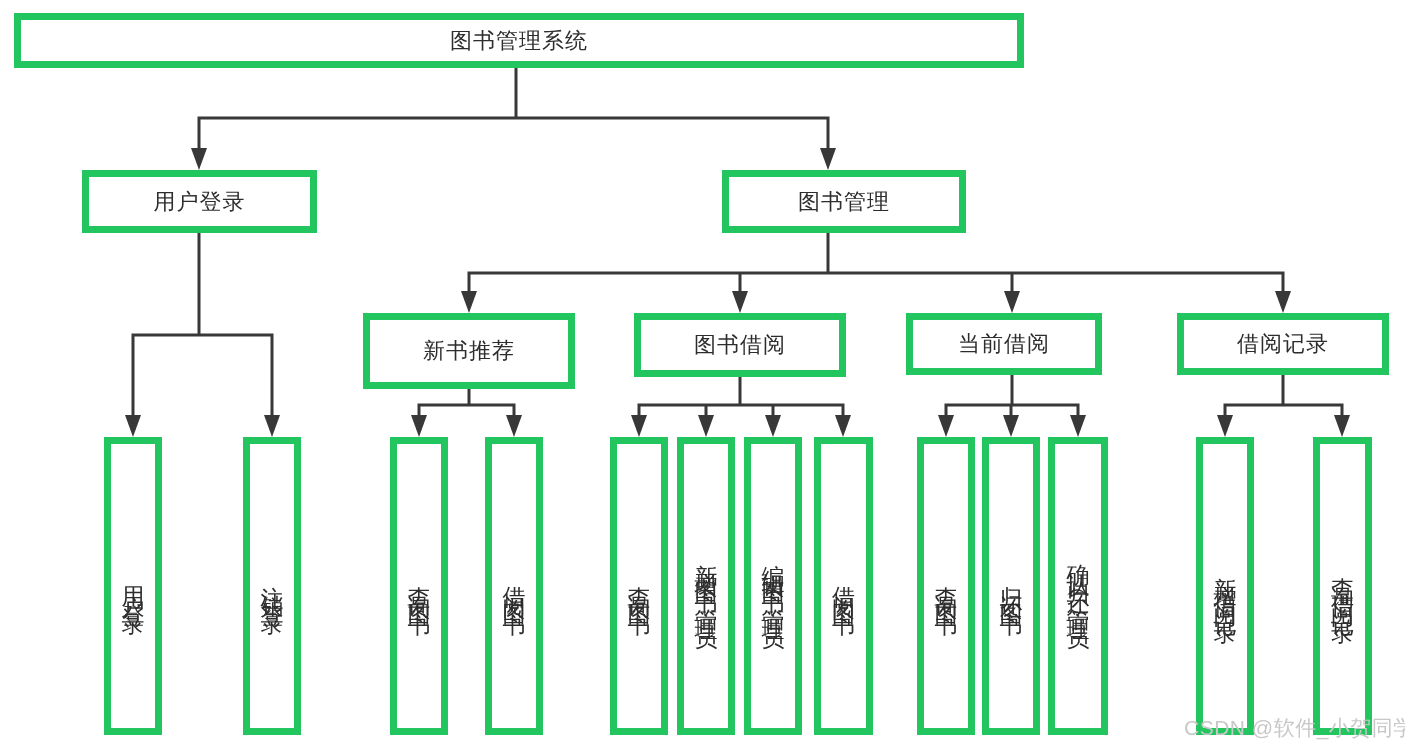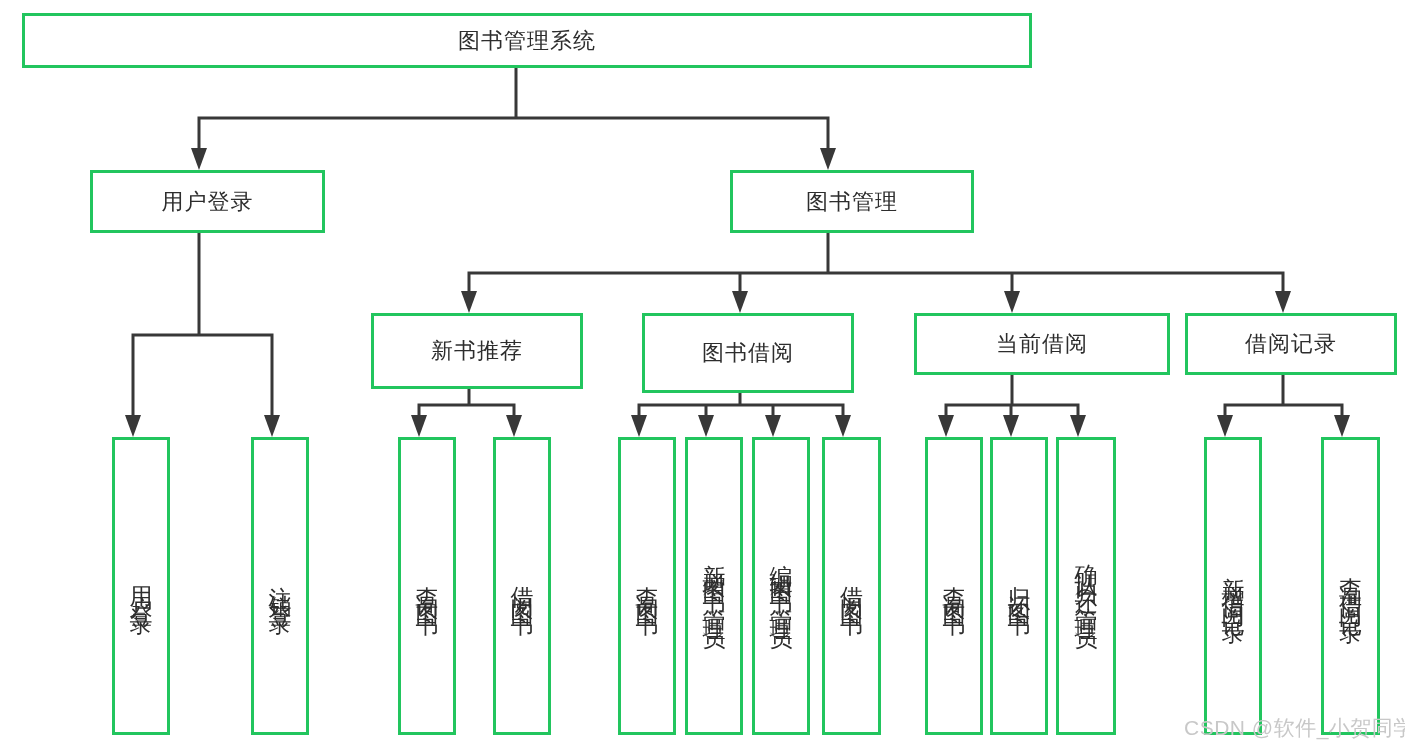--- a/index.html
+++ b/index.html
@@ -18,31 +18,30 @@
   }
   .connectors {
     position: absolute;
     left: 0;
     top: 0;
     z-index: 0;
   }
   .node {
     position: absolute;
     box-sizing: border-box;
-    border: 3px solid #22c55e;
+    border: 7px solid #22c55e;
     background: #ffffff;
     display: flex;
     align-items: center;
     justify-content: center;
     z-index: 1;
     font-size: 22px;
     letter-spacing: 1px;
     color: #2d2d2d;
     text-align: center;
-    margin-left: 8px;
   }
   .node.leaf {
     writing-mode: vertical-rl;
     text-orientation: mixed;
     font-size: 23px;
     letter-spacing: 9px;
     line-height: 1;
   }
   .watermark {
     position: absolute;
@@ -98,22 +97,22 @@
       <polygon points="1334,415 1350,415 1342,437"></polygon>
     </g>
   </svg>
 
   <div class="node" style="left:14px;top:13px;width:1010px;height:55px;">图书管理系统</div>
 
   <div class="node" style="left:82px;top:170px;width:235px;height:63px;">用户登录</div>
   <div class="node" style="left:722px;top:170px;width:244px;height:63px;">图书管理</div>
 
   <div class="node" style="left:363px;top:313px;width:212px;height:76px;">新书推荐</div>
-  <div class="node" style="left:634px;top:313px;width:212px;height:80px;">图书借阅</div>
-  <div class="node" style="left:906px;top:313px;width:256px;height:62px;text-align:right;">当前借阅</div>
+  <div class="node" style="left:634px;top:313px;width:212px;height:64px;">图书借阅</div>
+  <div class="node" style="left:906px;top:313px;width:196px;height:62px;text-align:right;">当前借阅</div>
   <div class="node" style="left:1177px;top:313px;width:212px;height:62px;">借阅记录</div>
 
   <div class="node leaf" style="left:104px;top:437px;width:58px;height:298px;">用户登录</div>
   <div class="node leaf" style="left:243px;top:437px;width:58px;height:298px;">注销登录</div>
 
   <div class="node leaf" style="left:390px;top:437px;width:58px;height:298px;">查询图书</div>
   <div class="node leaf" style="left:485px;top:437px;width:58px;height:298px;">借阅图书</div>
 
   <div class="node leaf" style="left:610px;top:437px;width:58px;height:298px;">查询图书</div>
   <div class="node leaf" style="left:677px;top:437px;width:58px;height:298px;">新增图书（管理员）</div>

